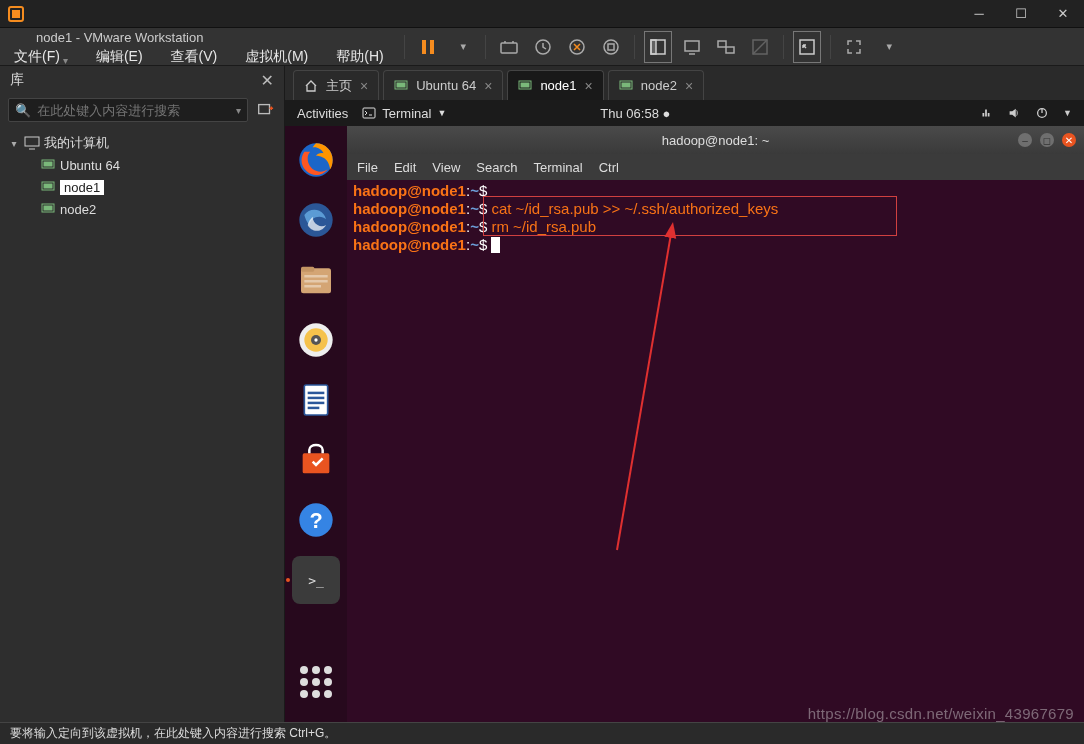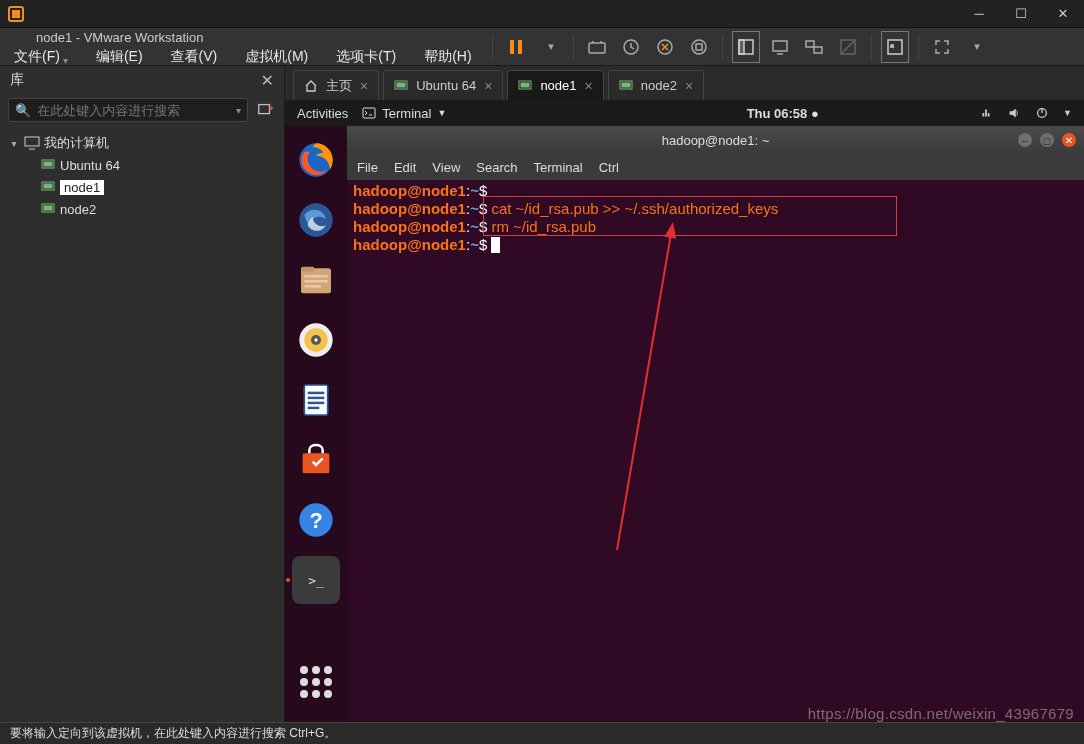--- a/index.html
+++ b/index.html
@@ -49,21 +49,21 @@
 .tab .tab-close { color: #888; font-size: 14px; }
 
 
 .guest { flex: 1; background: #000; position: relative; }
 .guest-inner { position: absolute; inset: 0; display: flex; flex-direction: column; }
 
 
 .ubuntu-top { height: 26px; background: #1b1b1b; color: #ddd; font-size: 13px; display: flex; align-items: center; padding: 0 12px; gap: 14px; font-family: Ubuntu, "Segoe UI", sans-serif; }
 .ubuntu-top .activities { font-weight: 500; }
 .ubuntu-top .app-ind { display: flex; align-items: center; gap: 6px; }
-.ubuntu-top .center { flex: 1; text-align: center; font-weight: 700; padding-left: 140px; }
+.ubuntu-top .center { flex: 1; font-weight: 400; padding-left: 140px; }
 .ubuntu-top .right { display: flex; align-items: center; gap: 14px; }
 .ubuntu-top .right svg { width: 14px; height: 14px; fill: #ccc; }
 
 
 .ubuntu-body { flex: 1; display: flex; background: #2c001e; }
 .dock { width: 62px; background: rgba(30,30,30,0.3); display: flex; flex-direction: column; align-items: center; padding-top: 10px; gap: 12px; }
 .dock .dock-item { width: 48px; height: 48px; border-radius: 8px; display: flex; align-items: center; justify-content: center; position: relative; }
 .dock .dock-item.running::before { content: ""; position: absolute; left: -6px; width: 4px; height: 4px; background: #e95420; border-radius: 50%; }
 .dock .dock-item svg { width: 40px; height: 40px; }
 .dock .dock-item.term { background: #3b3b3b; }
@@ -120,23 +120,20 @@
   <div class="menu-item">
       <span>编辑(E)</span>
     </div>
   <div class="menu-item">
       <span>查看(V)</span>
     </div>
   <div class="menu-item">
       <span>虚拟机(M)</span>
     </div>
   <div class="menu-item">
-      <span>选项卡(T)</span>
-    </div>
-  <div class="menu-item">
       <span>帮助(H)</span>
     </div>
   <div class="sep"></div>
   <div class="tb-btn pause">
       <svg viewBox="0 0 20 20">
         <rect x="4" y="3" width="4" height="14"></rect>
         <rect x="12" y="3" width="4" height="14"></rect>
       </svg>
     </div>
   <div class="tb-btn">

